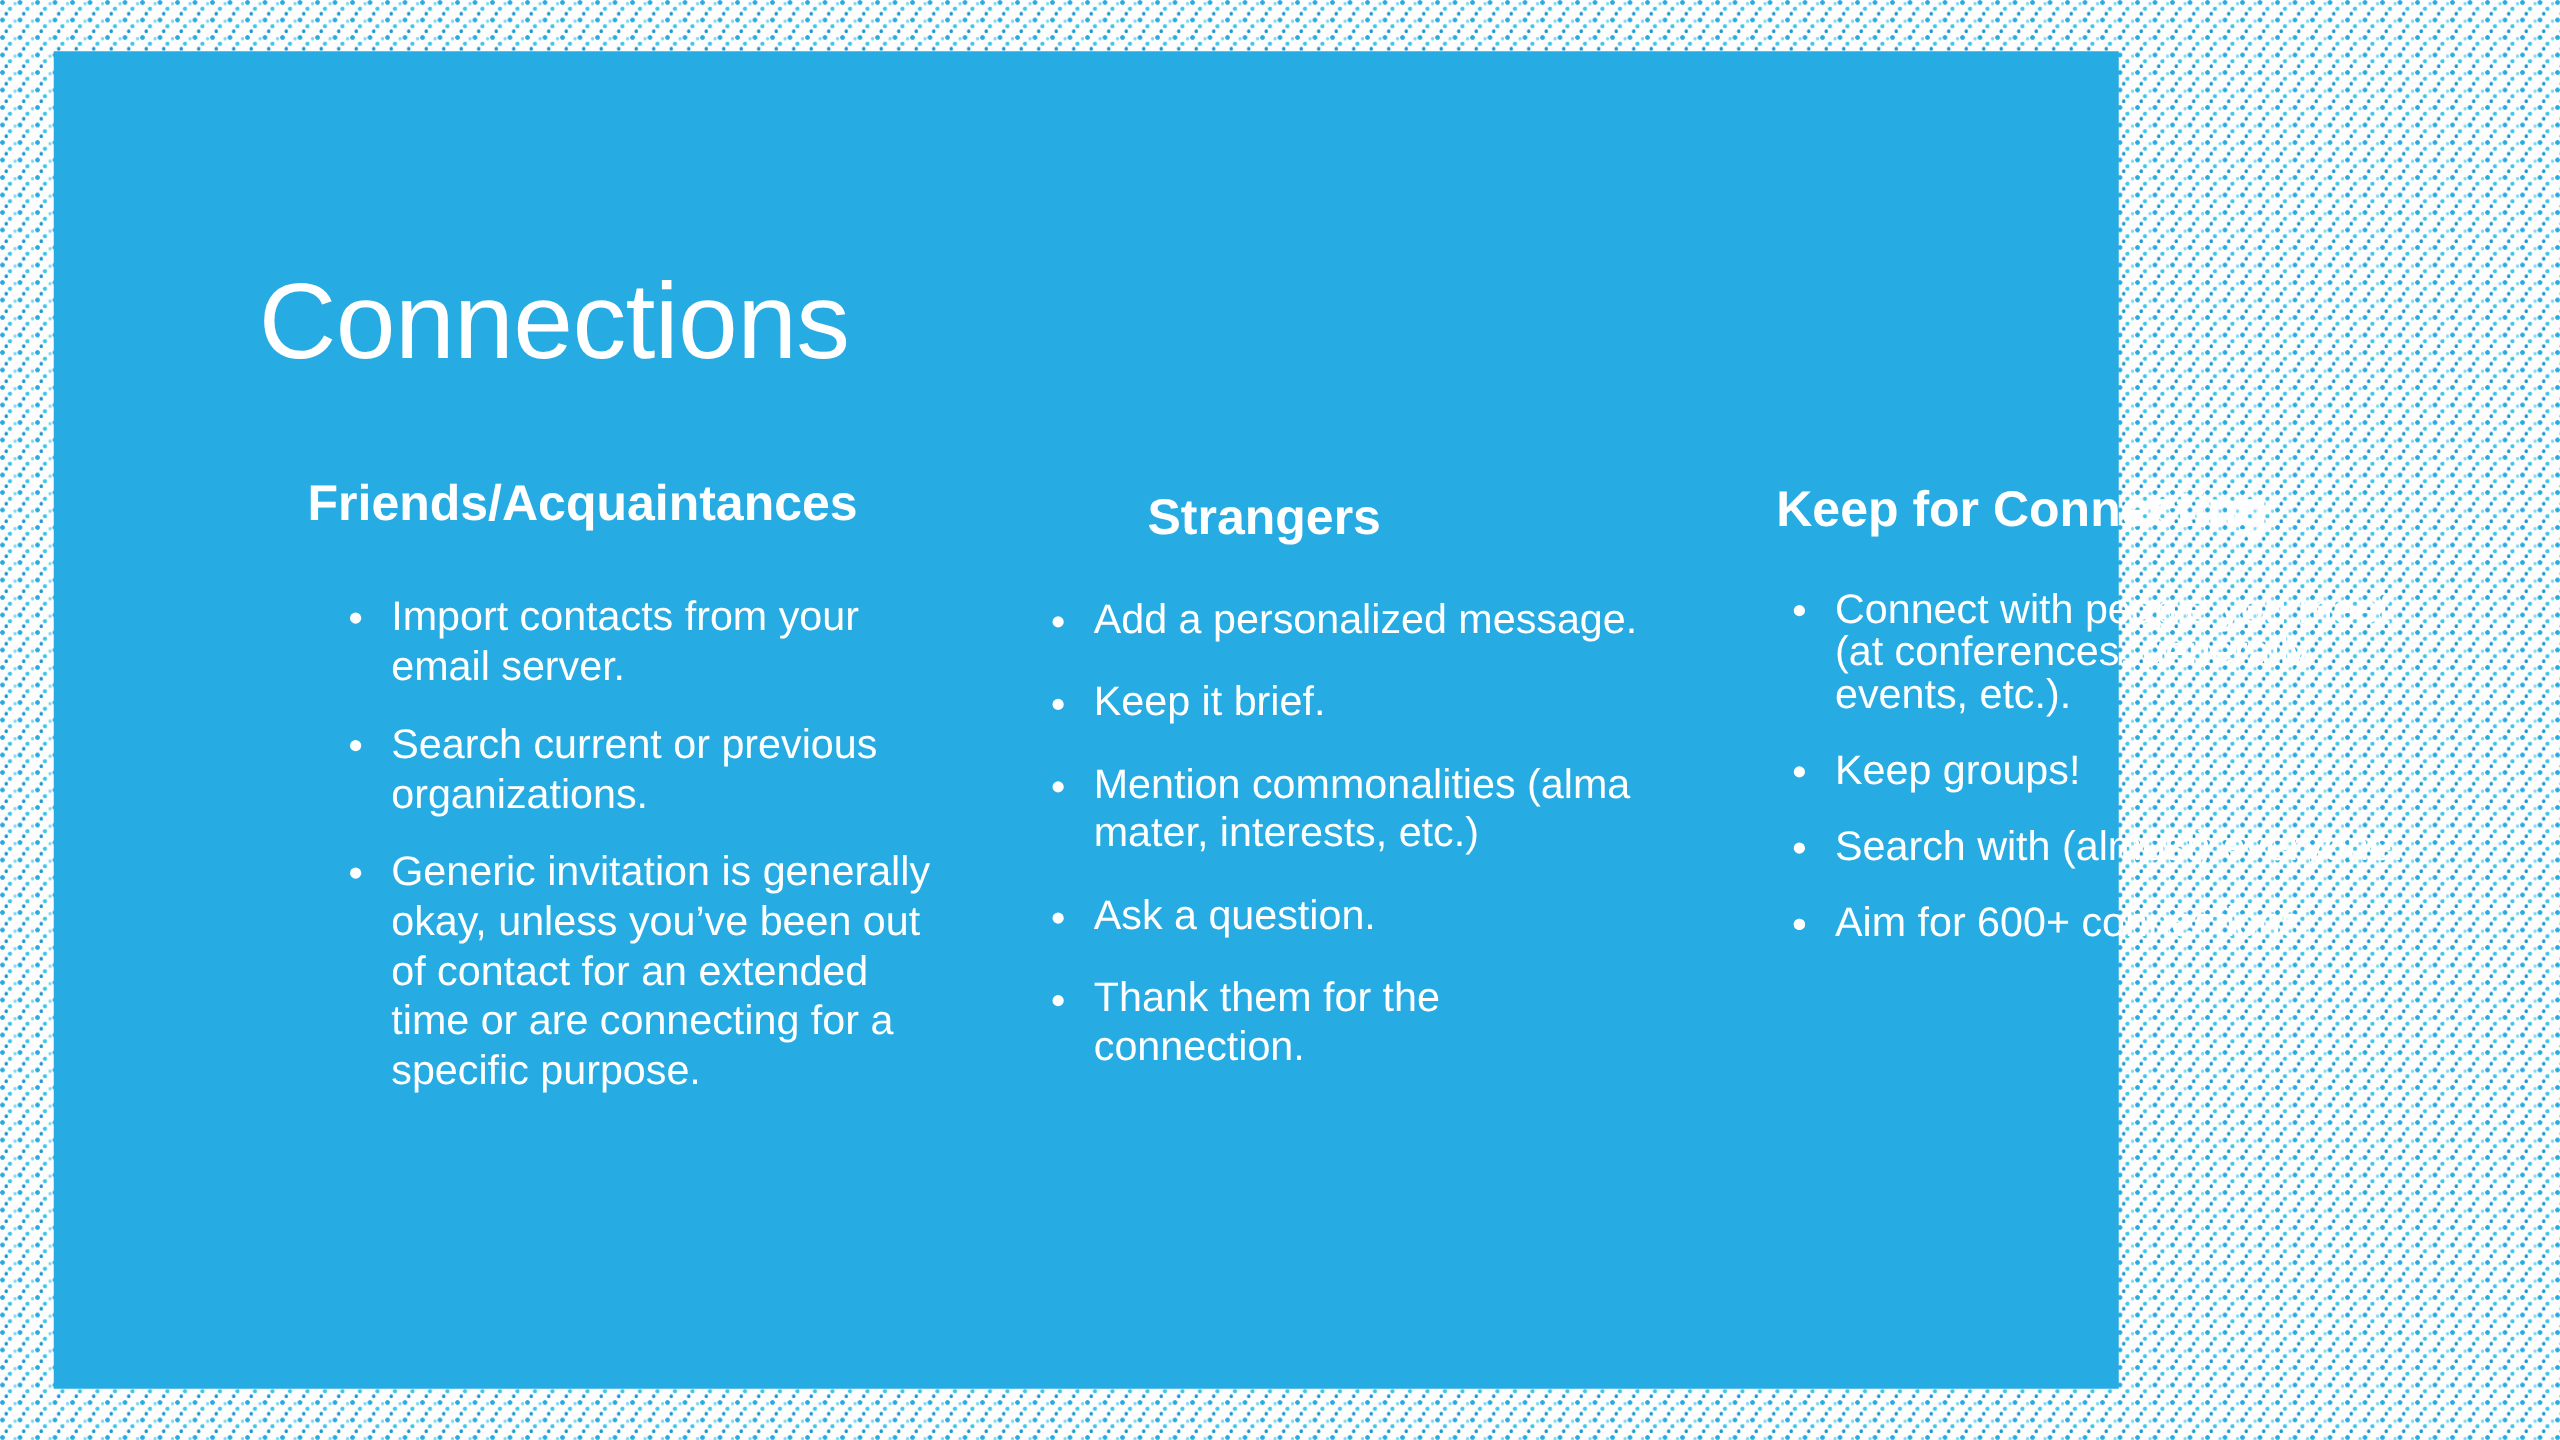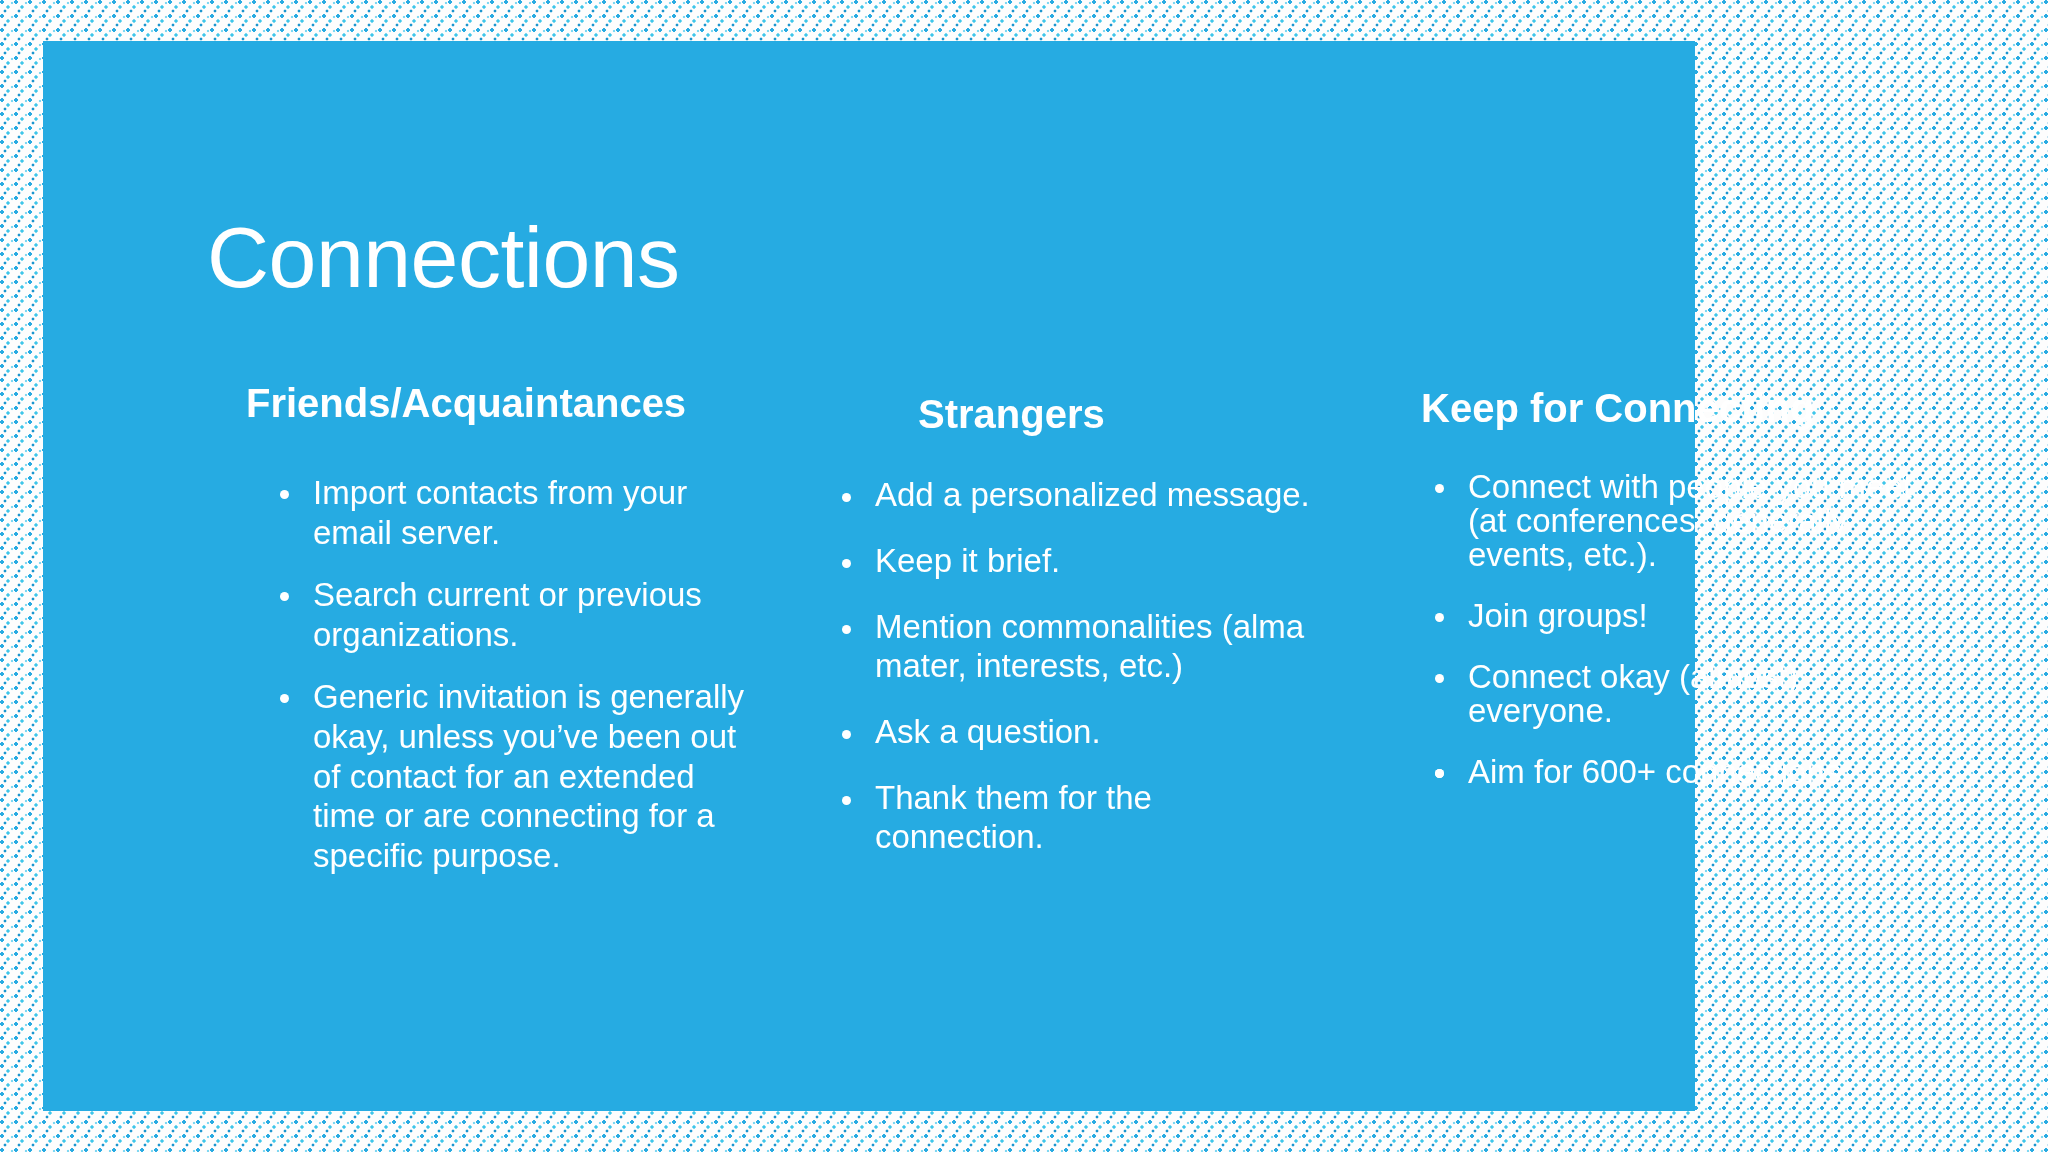--- a/index.html
+++ b/index.html
@@ -167,25 +167,25 @@
 
     <div class="column" id="column-2">
       <div class="col-header">Keep for Connecting</div>
       <ul class="bullet-list">
         <li class="bullet-item">
           <span class="bullet-dot"></span>
           <span>Connect with people you meet (at conferences, generally events, etc.).</span>
         </li>
         <li class="bullet-item">
           <span class="bullet-dot"></span>
-          <span>Join groups!</span>
+          <span>Keep groups!</span>
         </li>
         <li class="bullet-item">
           <span class="bullet-dot"></span>
-          <span>Connect okay (almost) everyone.</span>
+          <span>Search with (almost) everyone.</span>
         </li>
         <li class="bullet-item">
           <span class="bullet-dot"></span>
         </li>
         <li class="bullet-item">
           <span class="bullet-dot"></span>
           <span>Aim for 600+ connections.</span>
         </li>
       </ul>
     </div>

